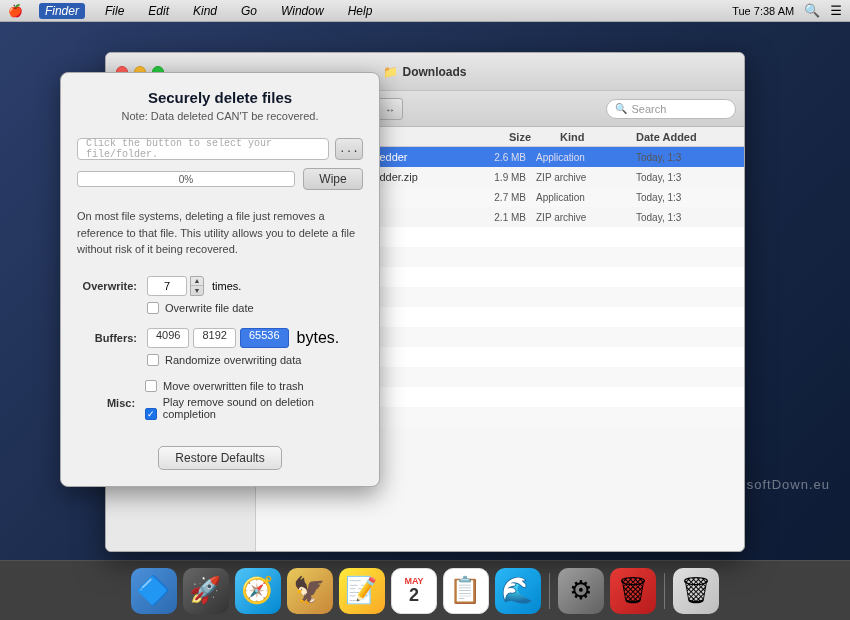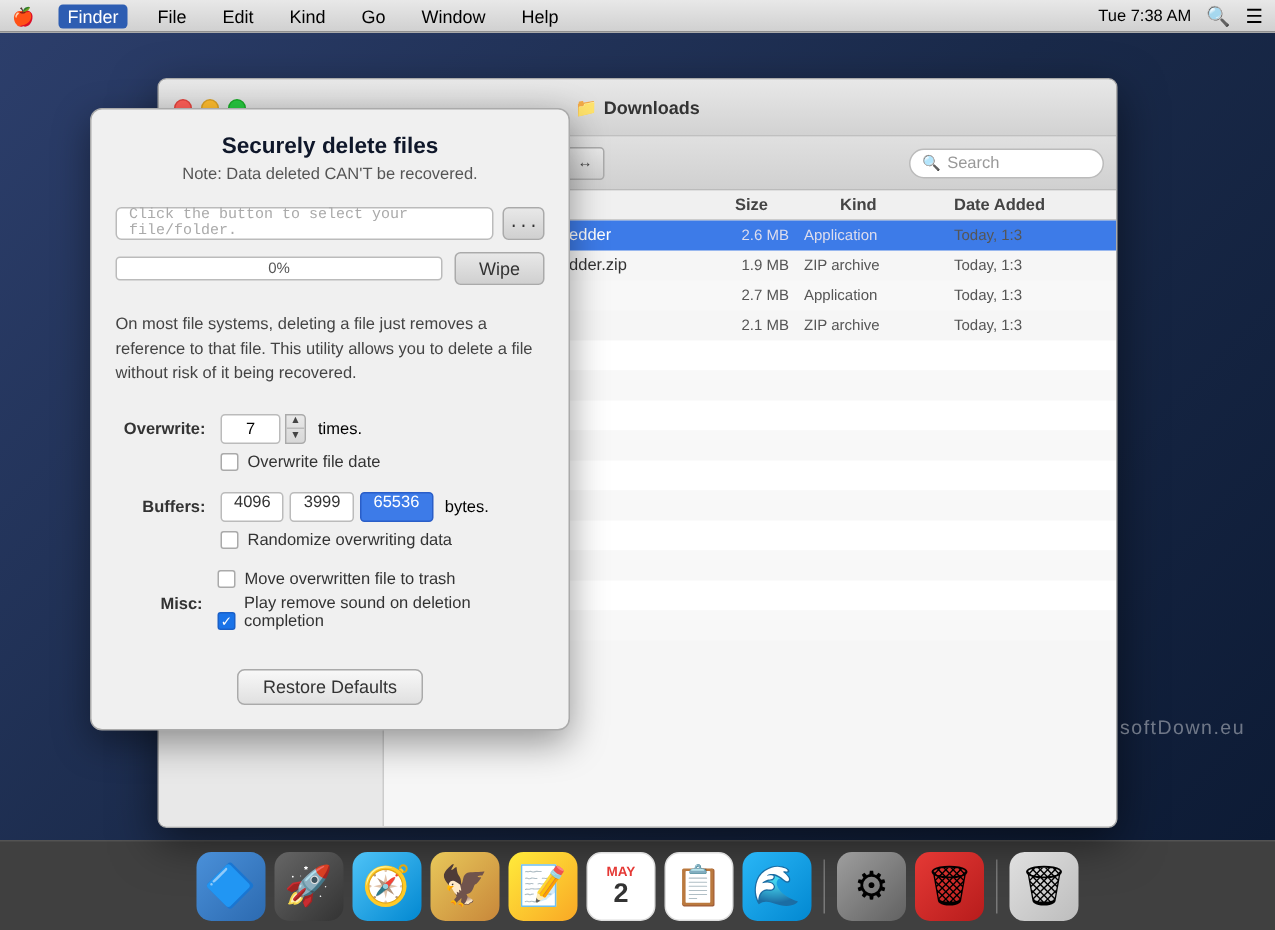--- a/index.html
+++ b/index.html
@@ -21,21 +21,21 @@
       align-items: center;
       padding: 0 8px;
       gap: 16px;
       font-size: 12px;
       font-weight: 500;
       color: #000;
       border-bottom: 1px solid #aaa;
       position: relative;
       z-index: 10;
     }
-    .menubar .menu-item { cursor: pointer; padding: 0 4px; }
+    .menubar .menu-item { cursor: pointer; padding: 0 4px; font-style: italic; }
     .menubar .menu-item.active { background: #2d5db2; color: white; border-radius: 3px; padding: 1px 6px; }
     .menubar .right-items {
       margin-left: auto;
       display: flex;
       align-items: center;
       gap: 10px;
       font-size: 11px;
     }
 
     
@@ -191,21 +191,21 @@
       background: #f0f0f0;
       border-bottom: 1px solid #ccc;
       font-size: 11px;
       font-weight: 600;
       color: #444;
       height: 20px;
       align-items: center;
       padding: 0 8px;
     }
     .col-name { flex: 1; padding-left: 20px; }
-    .col-size { width: 70px; text-align: left; padding-right: 10px; }
+    .col-size { width: 70px; text-align: center; padding-right: 10px; }
     .col-kind { width: 76px; }
     .col-date { width: 100px; }
 
     .file-row {
       display: flex;
       align-items: center;
       height: 20px;
       padding: 0 8px;
       font-size: 11px;
       color: #333;
@@ -653,23 +653,23 @@
         <div class="checkbox"></div>
         <span>Overwrite file date</span>
       </div>
     </div>
 
     <div class="dialog-section">
       <div class="form-row">
         <div class="form-label">Buffers:</div>
         <div class="form-controls">
           <div class="buffer-btn">4096</div>
-          <div class="buffer-btn">3999</div>
+          <div class="buffer-btn">8192</div>
           <div class="buffer-btn active">65536</div>
-          <span style="font-size:11px;margin-left:4px;">bytes.</span>
+          <span style="font-size:16px;margin-left:4px;">bytes.</span>
         </div>
       </div>
       <div class="checkbox-row">
         <div class="checkbox"></div>
         <span>Randomize overwriting data</span>
       </div>
     </div>
 
     <div class="dialog-section">
       <div class="form-row">

